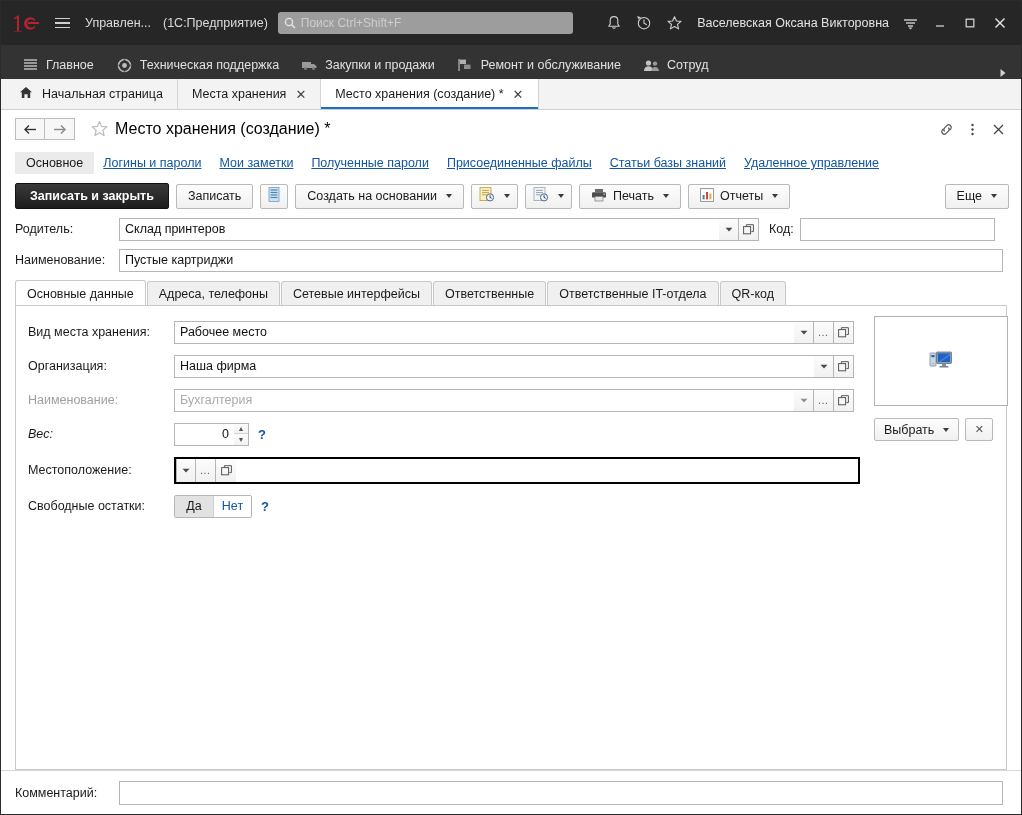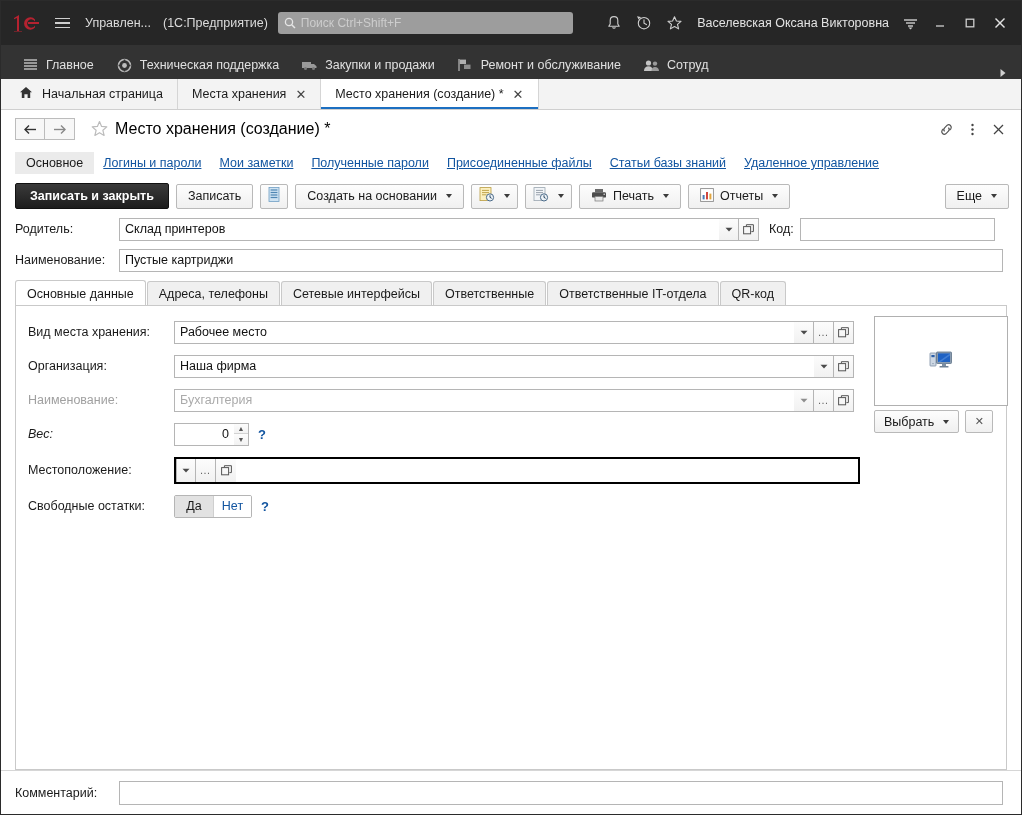--- a/index.html
+++ b/index.html
@@ -191,21 +191,21 @@
     flex:1 1 auto; margin:0 14px; border:1px solid #c9c9c9; background:#ffffff;
     display:flex; min-height:0; position:relative; margin-top:-1px;
   }
   .panel-left { flex:1 1 auto; padding-top:9px; }
   .panel-right { flex:0 0 150px; padding:10px 12px 0 0; }
 
   .picbox {
     width:134px; height:90px; border:1px solid #b0b0b0; background:#fff;
     display:flex; align-items:center; justify-content:center;
   }
-  .picrow { display:flex; gap:6px; margin-top:4px; }
+  .picrow { display:flex; gap:6px; margin-top:12px; }
   .btn.small { height:23px; font-size:12.5px; padding:0 9px; }
   .btn.xbtn { width:28px; justify-content:center; padding:0; }
 
   .spinner { display:flex; flex-direction:column; width:15px; height:23px;
     border:1px solid #b5b5b5; border-left:none; flex:0 0 15px; }
   .spinner i { flex:1 1 50%; display:flex; align-items:center; justify-content:center;
     background:linear-gradient(#fcfcfc,#f2f2f2); cursor:pointer; font-size:7px; color:#555;}
   .spinner i:first-child { border-bottom:1px solid #d2d2d2; }
   .qmark { color:#1255a0; font-weight:bold; font-size:13px; margin-left:9px; cursor:pointer; }
 

